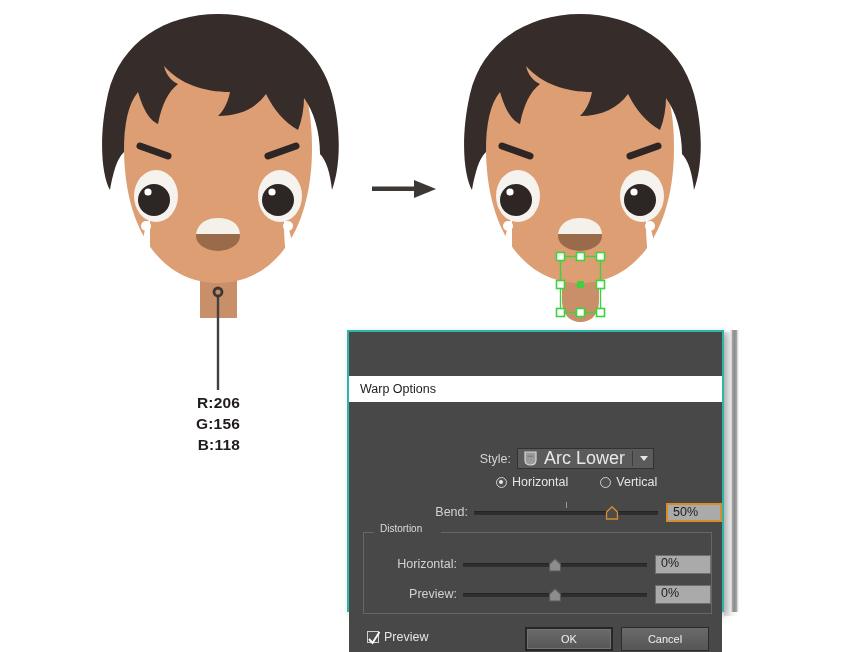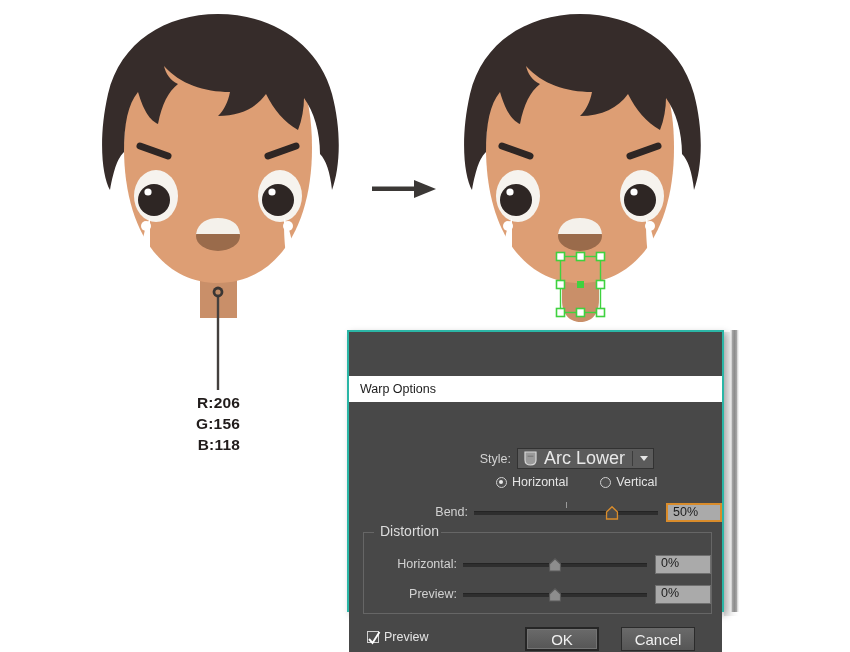--- a/index.html
+++ b/index.html
@@ -248,21 +248,21 @@
     left: 0; top: 0; width: 10px; height: 1px; background: #666666;
   }
   .group-top-right {
     position: absolute;
     left: 77px; top: 0; right: 0; height: 1px; background: #666666;
   }
   .group-legend {
     position: absolute;
     left: 13px;
     top: -9px;
-    font-size: 14px;
+    font-size: 10px;
     color: #dcdcdc;
     background: transparent;
     padding: 0 3px;
   }
   .row-dh { left: 0; top: 22px; width: 100%; }
   .row-dv { left: 0; top: 52px; width: 100%; }
   .group .lbl { width: 132px; padding-right: 6px; }
 
   
   .footer {
@@ -286,27 +286,27 @@
     margin-right: 5px;
     position: relative;
     flex: none;
   }
   .checkbox svg { position: absolute; left: -1px; top: -2px; }
   .preview-label { font-size: 12.5px; color: #e4e4e4; }
 
   .btn {
     position: absolute;
     top: 3px;
-    width: 74px;
+    width: 88px;
     height: 24px;
     background: linear-gradient(to bottom, #6a6a6a, #565656);
     box-sizing: border-box;
     border: 1px solid #2b2b2b;
     color: #f0f0f0;
-    font-size: 15px;
+    font-size: 11px;
     display: flex;
     align-items: center;
     justify-content: center;
     font-family: "Liberation Sans", sans-serif;
   }
   .btn-ok {
     left: 176px;
     border: 2px solid #262626;
     box-shadow: inset 0 0 0 1px #737373;
   }

